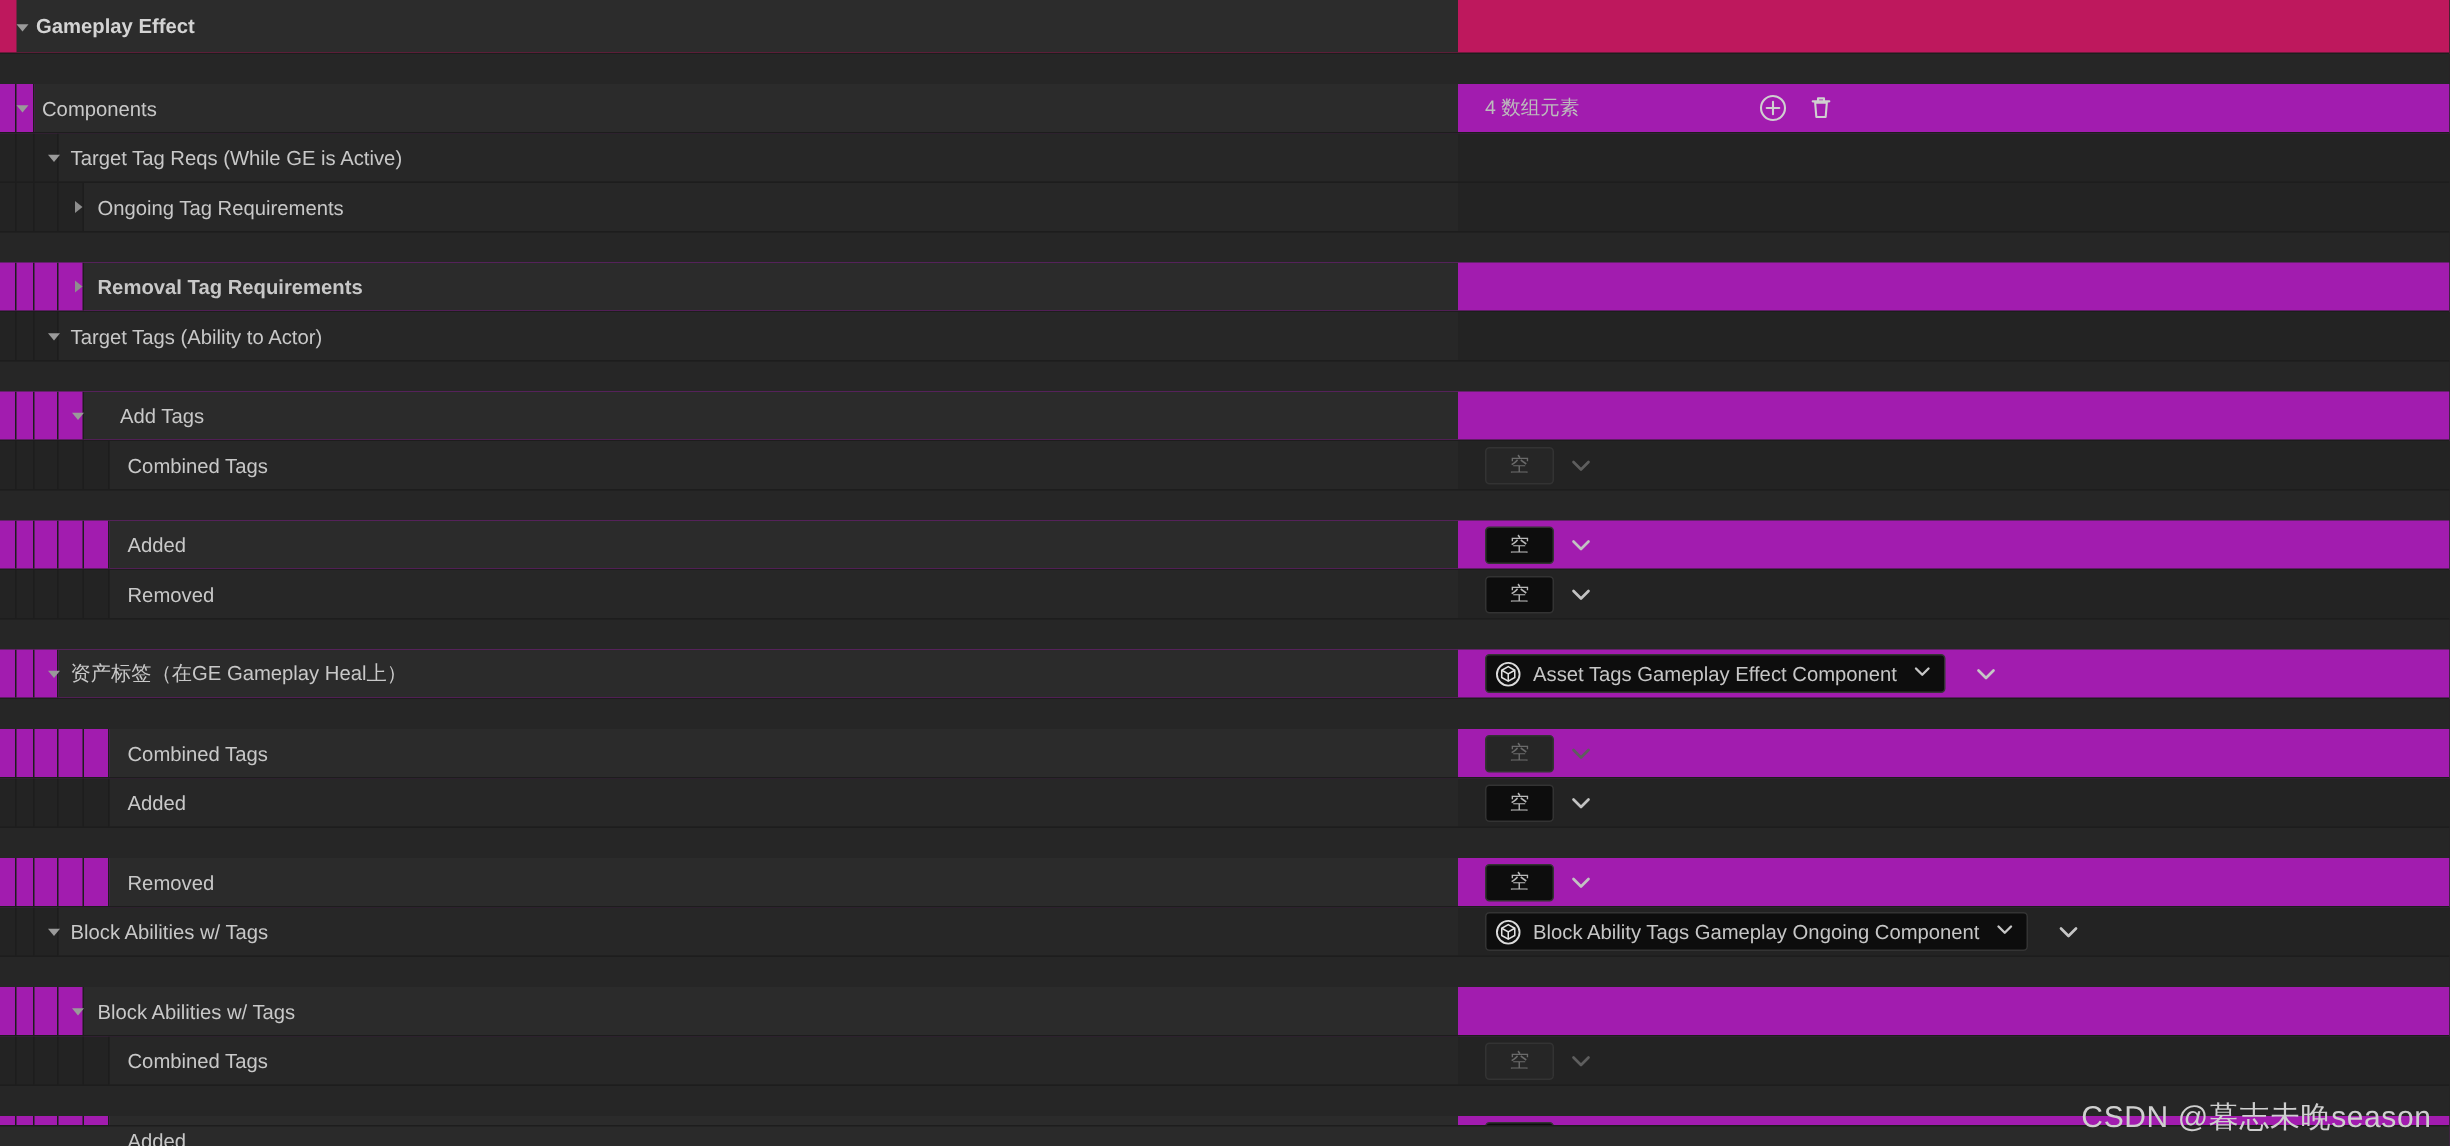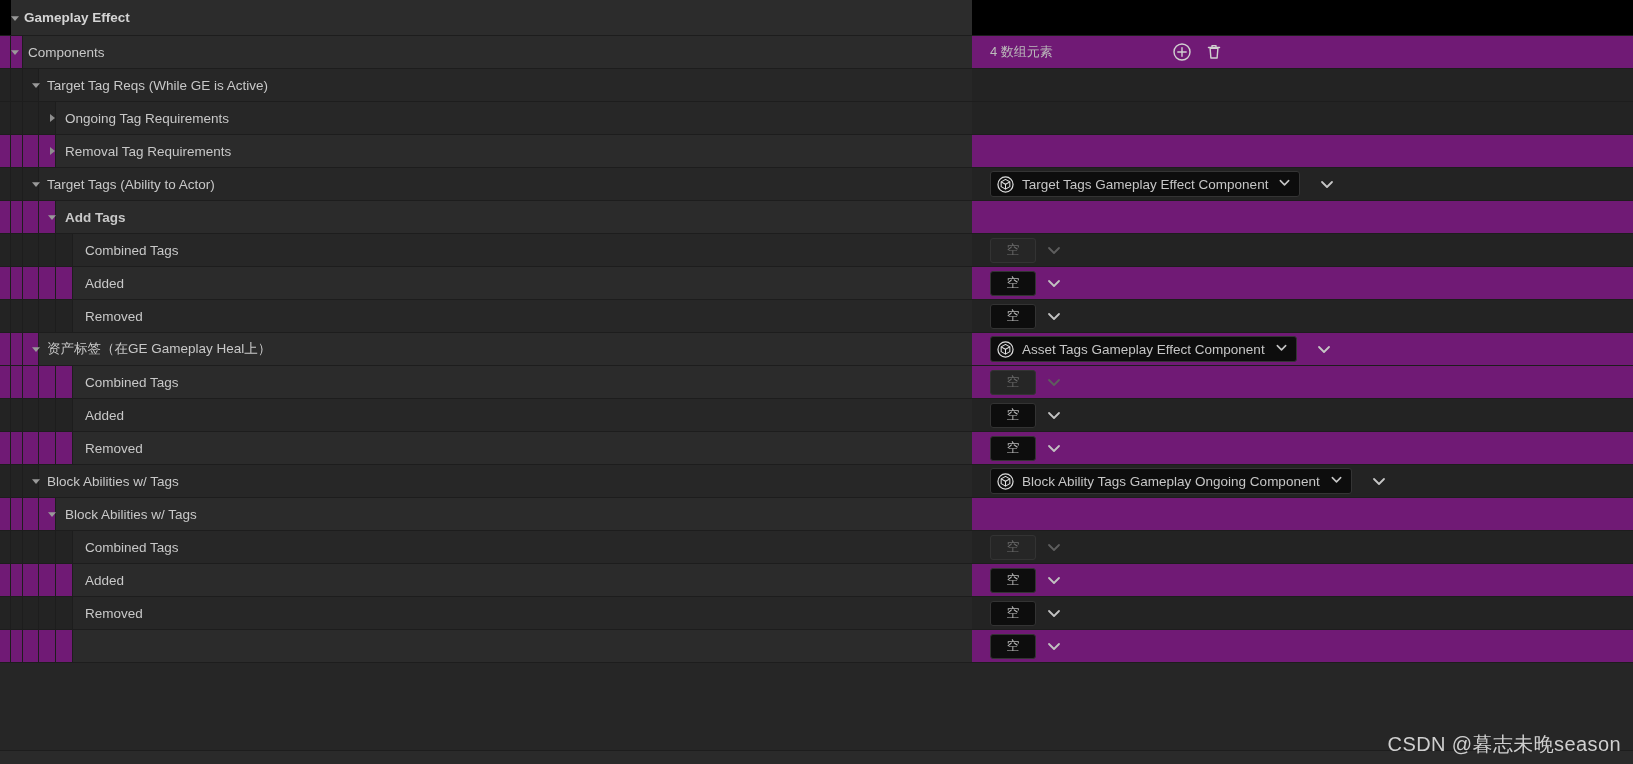--- a/index.html
+++ b/index.html
@@ -11,23 +11,23 @@
   }
   #root { position: relative; width: 1633px; height: 764px; background:#262626; }
 
   .row {
     position: relative;
     display: flex;
     align-items: center;
     width: 100%;
     border-bottom: 1px solid #1d1d1d;
   }
-  .row.dark  { background: #701a75; }
+  .row.dark  { background: #a21caf; margin-top: 20px; }
   .row.darker{ background: #232323; }
-  .row.head  { background: #000000; gap: 24px; }
+  .row.head  { background: #be185d; gap: 24px; }
 
   
   .namecell {
     position: relative;
     width: 972px;
     height: 100%;
     display: flex;
     align-items: center;
     flex: 0 0 972px;
     overflow: hidden;
@@ -224,69 +224,51 @@
           <div class="rowbg" style="left: 56px; background: rgb(43, 43, 43);"></div>
           <div class="guide" style="left: 10px;"></div>
           <div class="guide" style="left: 22px;"></div>
           <div class="guide" style="left: 38px;"></div>
           <div class="guide" style="left: 55px;"></div>
           <span class="arrow" style="position: absolute; left: 45px;">
             <svg width="12" height="12" viewBox="0 0 12 12">
               <path d="M4 2 L4 10 L9 6 Z" fill="#8e8e8e"></path>
             </svg>
           </span>
-          <span class="label" style="position: absolute; left: 65px;">Removal Tag Requirements</span>
+          <span class="label" style="position: absolute; left: 65px; font-weight: bold;">Removal Tag Requirements</span>
         </div>
         <div class="valcell"></div>
       </div>
       <div class="row darker" style="height: 33px;">
         <div class="namecell">
           <div class="rowbg" style="left: 39px; background: rgb(39, 39, 39);"></div>
           <div class="guide" style="left: 10px;"></div>
           <div class="guide" style="left: 22px;"></div>
           <div class="guide" style="left: 38px;"></div>
           <span class="arrow" style="position: absolute; left: 29px;">
             <svg width="12" height="12" viewBox="0 0 12 12">
               <path d="M2 4.2 L10 4.2 L6 9 Z" fill="#9a9a9a"></path>
             </svg>
           </span>
           <span class="label" style="position: absolute; left: 47px;">Target Tags (Ability to Actor)</span>
         </div>
-        <div class="valcell">
-          <span class="combo">
-            <span class="cubeicon"><svg viewBox="0 0 18 18">
-                <circle cx="9" cy="9" r="8" fill="#101010" stroke="#dcdcdc" stroke-width="1.3"></circle>
-                <path d="M9 3.6 L13.6 6.2 L13.6 11.3 L9 13.9 L4.4 11.3 L4.4 6.2 Z" fill="none" stroke="#e2e2e2" stroke-width="1.1" stroke-linejoin="round"></path>
-                <path d="M4.4 6.2 L9 8.8 L13.6 6.2 M9 8.8 L9 13.9" stroke="#e2e2e2" stroke-width="1.1" fill="none"></path>
-              </svg></span>
-            <span>Target Tags Gameplay Effect Component</span>
-            <span class="chev"><svg width="13" height="13" viewBox="0 0 14 14">
-                <path d="M2.5 5 L7 9.5 L11.5 5" stroke="currentColor" stroke-width="1.7" fill="none" stroke-linecap="round" stroke-linejoin="round"></path>
-              </svg></span>
-          </span>
-          <span class="expandbtn">
-            <svg width="16" height="16" viewBox="0 0 16 16">
-              <path d="M3 6 L8 11 L13 6" stroke="currentColor" stroke-width="1.8" fill="none" stroke-linecap="round" stroke-linejoin="round"></path>
-            </svg>
-          </span>
-        </div>
       </div>
       <div class="row dark" style="height: 33px;">
         <div class="namecell">
           <div class="rowbg" style="left: 56px; background: rgb(43, 43, 43);"></div>
           <div class="guide" style="left: 10px;"></div>
           <div class="guide" style="left: 22px;"></div>
           <div class="guide" style="left: 38px;"></div>
           <div class="guide" style="left: 55px;"></div>
           <span class="arrow" style="position: absolute; left: 45px;">
             <svg width="12" height="12" viewBox="0 0 12 12">
               <path d="M2 4.2 L10 4.2 L6 9 Z" fill="#9a9a9a"></path>
             </svg>
           </span>
-          <span class="label" style="position: absolute; left: 65px; font-weight: bold;">Add Tags</span>
+          <span class="label" style="position: absolute; left: 80px;">Add Tags</span>
         </div>
         <div class="valcell"></div>
       </div>
       <div class="row darker" style="height: 33px;">
         <div class="namecell">
           <div class="rowbg" style="left: 73px; background: rgb(39, 39, 39);"></div>
           <div class="guide" style="left: 10px;"></div>
           <div class="guide" style="left: 22px;"></div>
           <div class="guide" style="left: 38px;"></div>
           <div class="guide" style="left: 55px;"></div>

